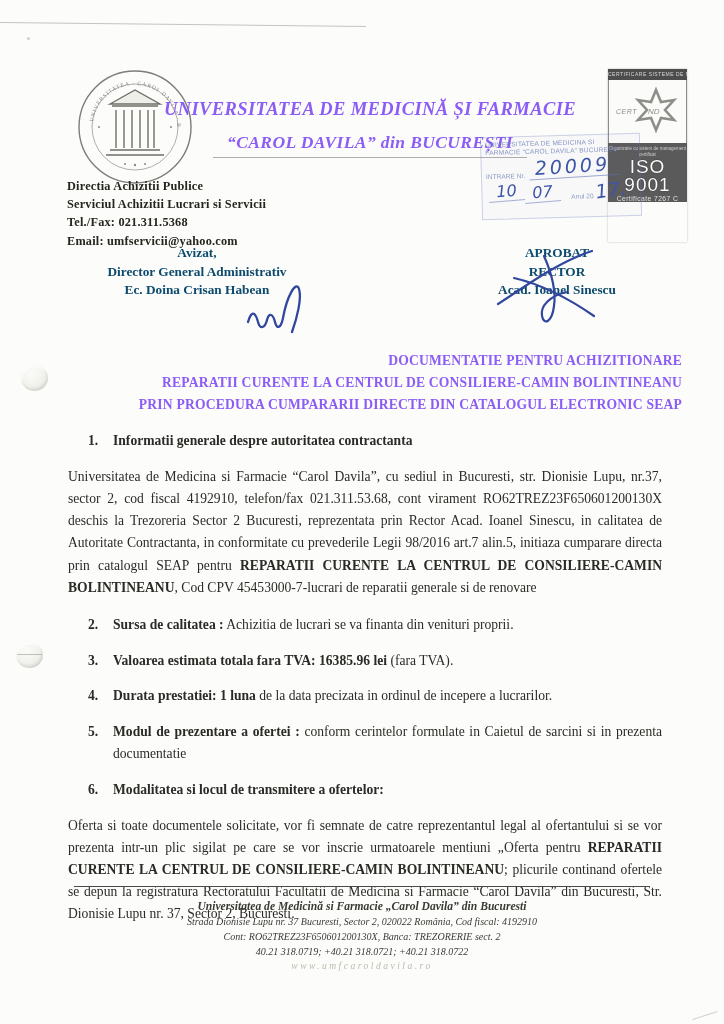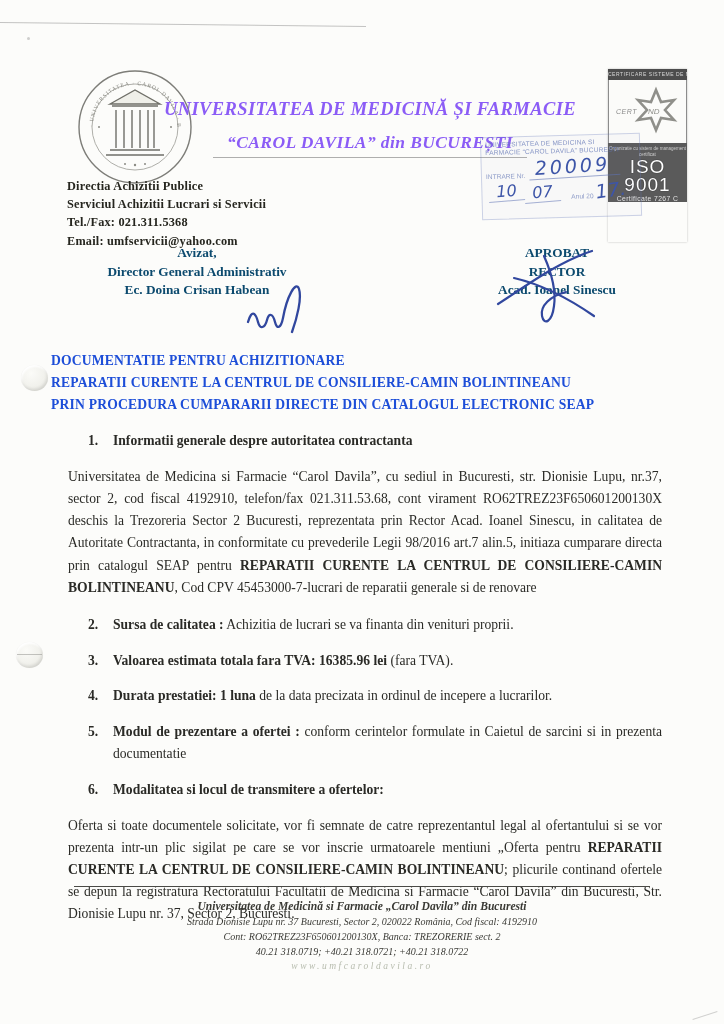--- a/index.html
+++ b/index.html
@@ -68,22 +68,22 @@
   
   .approval{position:absolute;text-align:center;font-weight:bold;font-size:13.3px;
     line-height:18.5px;color:#0c4a6e;}
   .app-left{left:92px;top:244px;width:210px;}
   .app-right{left:462px;top:244px;width:190px;}
   .sig{position:absolute;}
   .sig-left{left:242px;top:278px;}
   .sig-right{left:492px;top:246px;}
 
   
-  .doc-title{position:absolute;left:51px;top:350px;width:644px;text-align:left;
-    font-weight:bold;font-size:13.6px;line-height:22px;color:#1d4ed8;letter-spacing:.2px;}
+  .doc-title{position:absolute;left:38px;top:350px;width:644px;text-align:right;
+    font-weight:bold;font-size:13.6px;line-height:22px;color:#8b5cf6;letter-spacing:.2px;}
 
   
   .content{position:absolute;left:68px;top:430px;width:594px;font-size:13.6px;
     line-height:22.2px;color:#2a2a26;}
   .item{position:relative;padding-left:45px;margin:0 0 13.5px 0;text-align:justify;}
   .item .num{position:absolute;left:20px;font-weight:bold;}
   .item .head{font-weight:bold;}
   .b{font-weight:bold;}
   .para{margin:1px 0 15px;text-align:justify;}
   .para.last{margin-bottom:0;}

